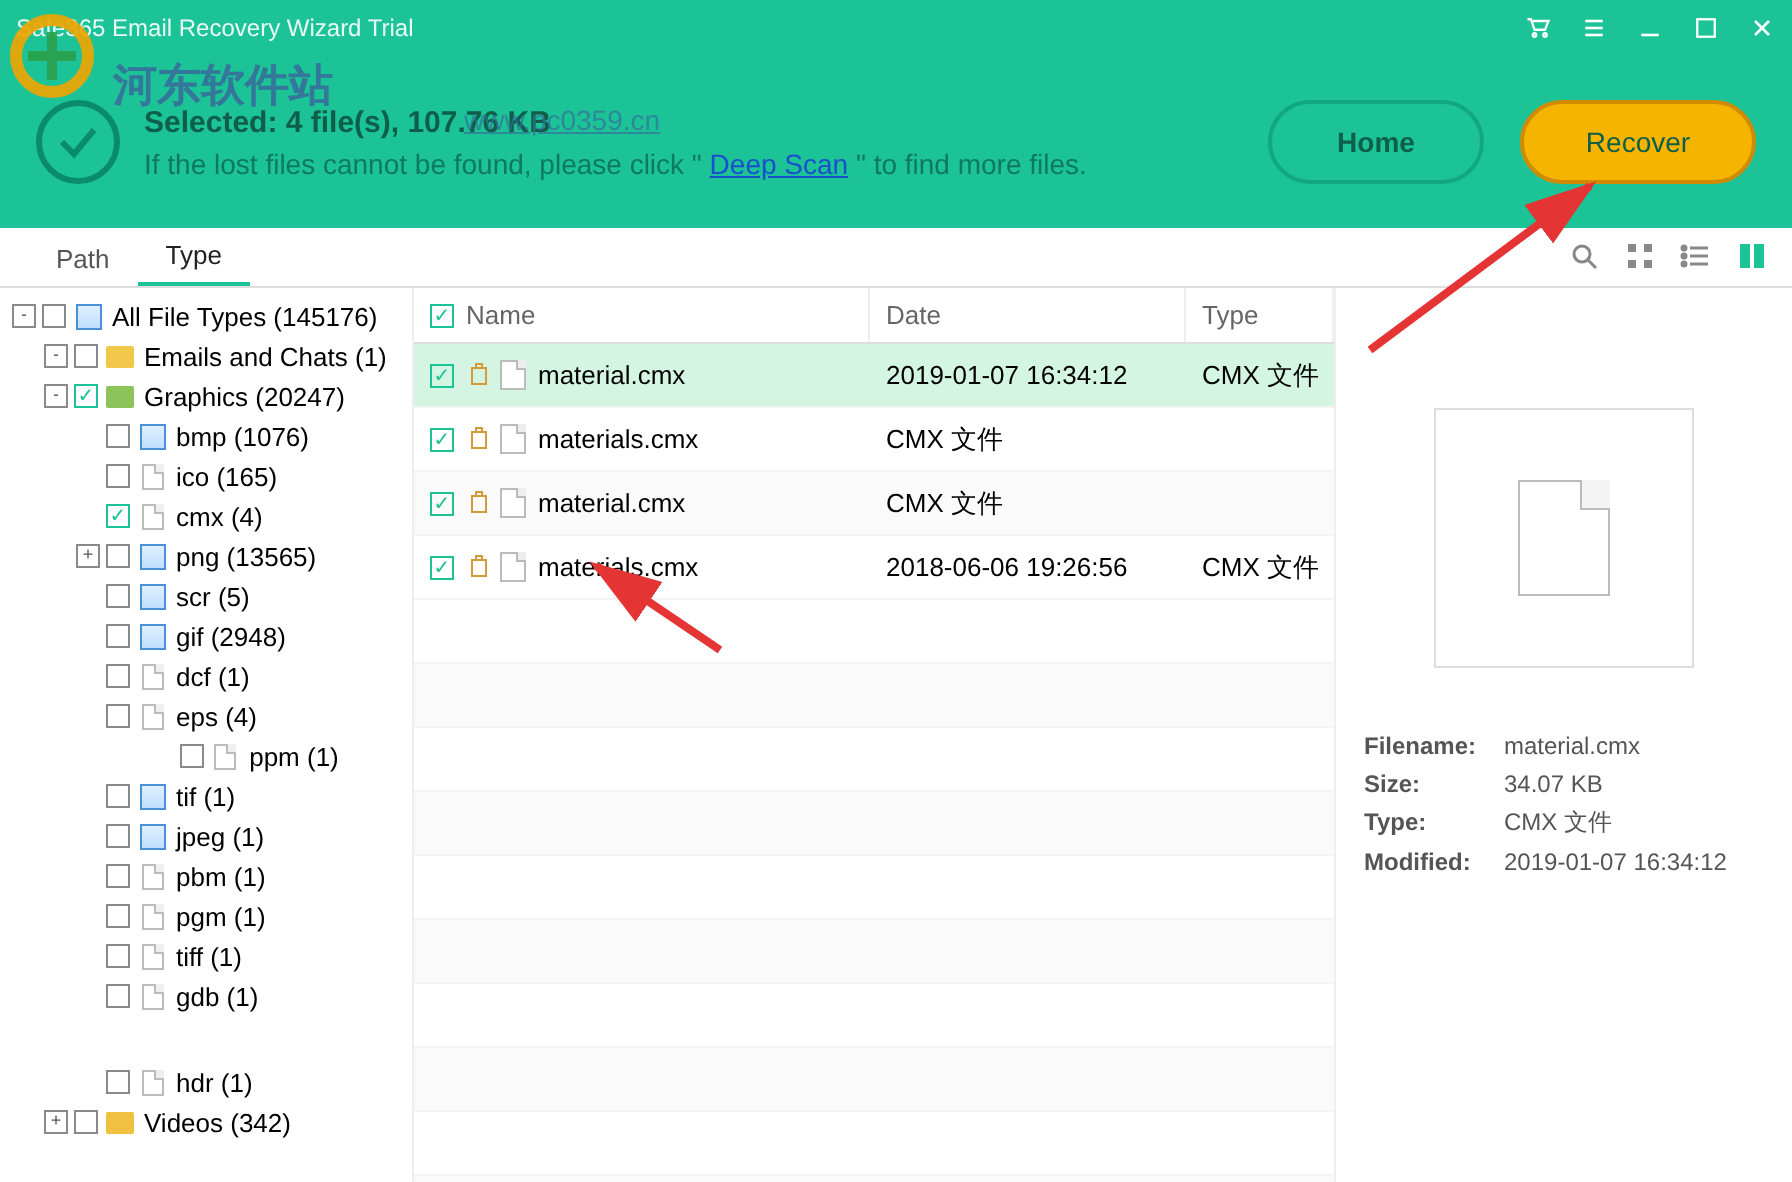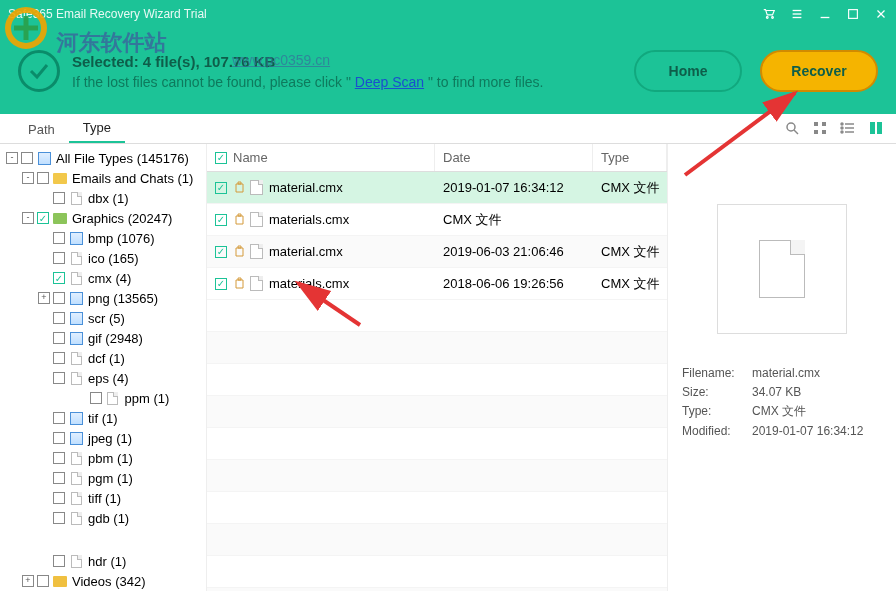--- a/index.html
+++ b/index.html
@@ -12,21 +12,21 @@
 
 .header { height: 86px; background: #1cc397; display: flex; align-items: center; padding: 0 18px; position: relative; }
 .header-check { width: 42px; height: 42px; border: 3px solid #0a8c6a; border-radius: 50%; display: flex; align-items: center; justify-content: center; margin-right: 12px; }
 .header-check svg { width: 24px; height: 24px; }
 .header-text { flex: 1; }
 .header-line1 { font-weight: bold; font-size: 15px; color: #0e5e4a; }
 .header-line2 { font-size: 14px; color: #0e7a5d; margin-top: 4px; }
 .header-line2 a { color: #1a4fce; text-decoration: underline; cursor: pointer; }
 .header-btns { display: flex; gap: 18px; }
 .btn-home { width: 108px; height: 42px; border: 2px solid #11a87e; border-radius: 21px; background: #1cc397; color: #0e5e4a; font-weight: bold; font-size: 14px; cursor: pointer; }
-.btn-recover { width: 118px; height: 42px; border: 2px solid #d18b00; border-radius: 21px; background: #f5b400; color: #0e5e4a; font-weight: bold; font-size: 14px; cursor: pointer; }
+.btn-recover { width: 118px; height: 42px; border: 2px solid #d18b00; border-radius: 21px; background: #f5b400; color: #0e5e4a; font-weight: normal; font-size: 14px; cursor: pointer; }
 
 .tabs-bar { height: 30px; border-bottom: 1px solid #ddd; display: flex; align-items: flex-end; padding-left: 14px; position: relative; background: #fff; }
 .tab { padding: 6px 14px; font-size: 13px; color: #555; cursor: pointer; }
 .tab.active { border-bottom: 2px solid #1cc397; color: #222; }
 .tabs-right { position: absolute; right: 12px; top: 6px; display: flex; gap: 12px; }
 .view-icon { width: 16px; height: 16px; cursor: pointer; color: #888; display: flex; align-items: center; justify-content: center; }
 .view-icon.active { color: #1cc397; }
 
 .content { display: flex; height: calc(100% - 144px); }
 .tree { width: 207px; overflow: auto; font-size: 13px; padding: 4px 0 4px 6px; border-right: 1px solid #eee; }
@@ -62,21 +62,21 @@
 .fl-trash { width: 13px; height: 13px; margin-right: 4px; display: inline-flex; }
 .fl-fileico { width: 13px; height: 15px; border: 1px solid #bbb; background: #fff; margin-right: 6px; position: relative; }
 .fl-fileico::before { content: ""; position: absolute; top: -1px; right: -1px; width: 4px; height: 4px; background: #eee; border-left: 1px solid #bbb; border-bottom: 1px solid #bbb; }
 
 .preview { width: 228px; padding: 20px 14px; font-size: 12px; color: #555; }
 .preview-box { width: 130px; height: 130px; border: 1px solid #ddd; margin: 40px auto 30px; display: flex; align-items: center; justify-content: center; }
 .preview-page { width: 46px; height: 58px; border: 1px solid #bbb; background: #fff; position: relative; }
 .preview-page::before { content: ""; position: absolute; top: -1px; right: -1px; width: 14px; height: 14px; background: #f4f4f4; border-left: 1px solid #bbb; border-bottom: 1px solid #bbb; }
 .preview-meta { line-height: 1.6; }
 .preview-meta .row { display: flex; }
-.preview-meta .lbl { width: 70px; }
+.preview-meta .lbl { width: 70px; font-weight: bold; }
 
 .arrow-red { position: absolute; pointer-events: none; }
 .watermark { position: absolute; top: 6px; left: 4px; opacity: 0.9; pointer-events: none; font-weight: bold; color: #366f9c; }
 .wm-url { position: absolute; top: 52px; left: 232px; color: #366f9c; opacity: 0.7; font-size: 14px; pointer-events: none; text-decoration: underline; }
 </style>
 </head>
 <body>
 
 <div class="titlebar">
   <span class="titlebar-title">Safe365 Email Recovery Wizard Trial</span>
@@ -182,28 +182,20 @@
         </span>
         <span>All File Types (145176)</span>
       </div>
       <div class="tree-row" style="padding-left: 16px;">
         <span class="tree-toggle">-</span>
         <span class="tree-chk"></span>
         <span class="tree-icon">
           <span class="folder-ico" style="background: rgb(242, 200, 75);"></span>
         </span>
         <span>Emails and Chats (1)</span>
-      </div>
-      <div class="tree-row" style="padding-left: 32px;">
-        <span class="tree-spacer"></span>
-        <span class="tree-chk"></span>
-        <span class="tree-icon">
-          <span class="page-ico"></span>
-        </span>
-        <span>dbx (1)</span>
       </div>
       <div class="tree-row" style="padding-left: 16px;">
         <span class="tree-toggle">-</span>
         <span class="tree-chk green"></span>
         <span class="tree-icon">
           <span class="folder-ico" style="background: rgb(140, 196, 90);"></span>
         </span>
         <span>Graphics (20247)</span>
       </div>
       <div class="tree-row" style="padding-left: 32px;">
@@ -385,21 +377,20 @@
           <div class="fl-col-name">
             <span class="fl-chk"></span>
             <span class="fl-trash">
               <svg viewBox="0 0 13 13">
                 <path d="M3 3h7v8H3z M5 1h3v2H5z" fill="none" stroke="#d49a3a" stroke-width="1"></path>
               </svg>
             </span>
             <span class="fl-fileico"></span>
             <span>material.cmx</span>
           </div>
-          <div class="fl-col-date">2019-06-03 21:06:46</div>
           <div class="fl-col-type">CMX 文件</div>
         </div>
         <div class="fl-row">
           <div class="fl-col-name">
             <span class="fl-chk"></span>
             <span class="fl-trash">
               <svg viewBox="0 0 13 13">
                 <path d="M3 3h7v8H3z M5 1h3v2H5z" fill="none" stroke="#d49a3a" stroke-width="1"></path>
               </svg>
             </span>

